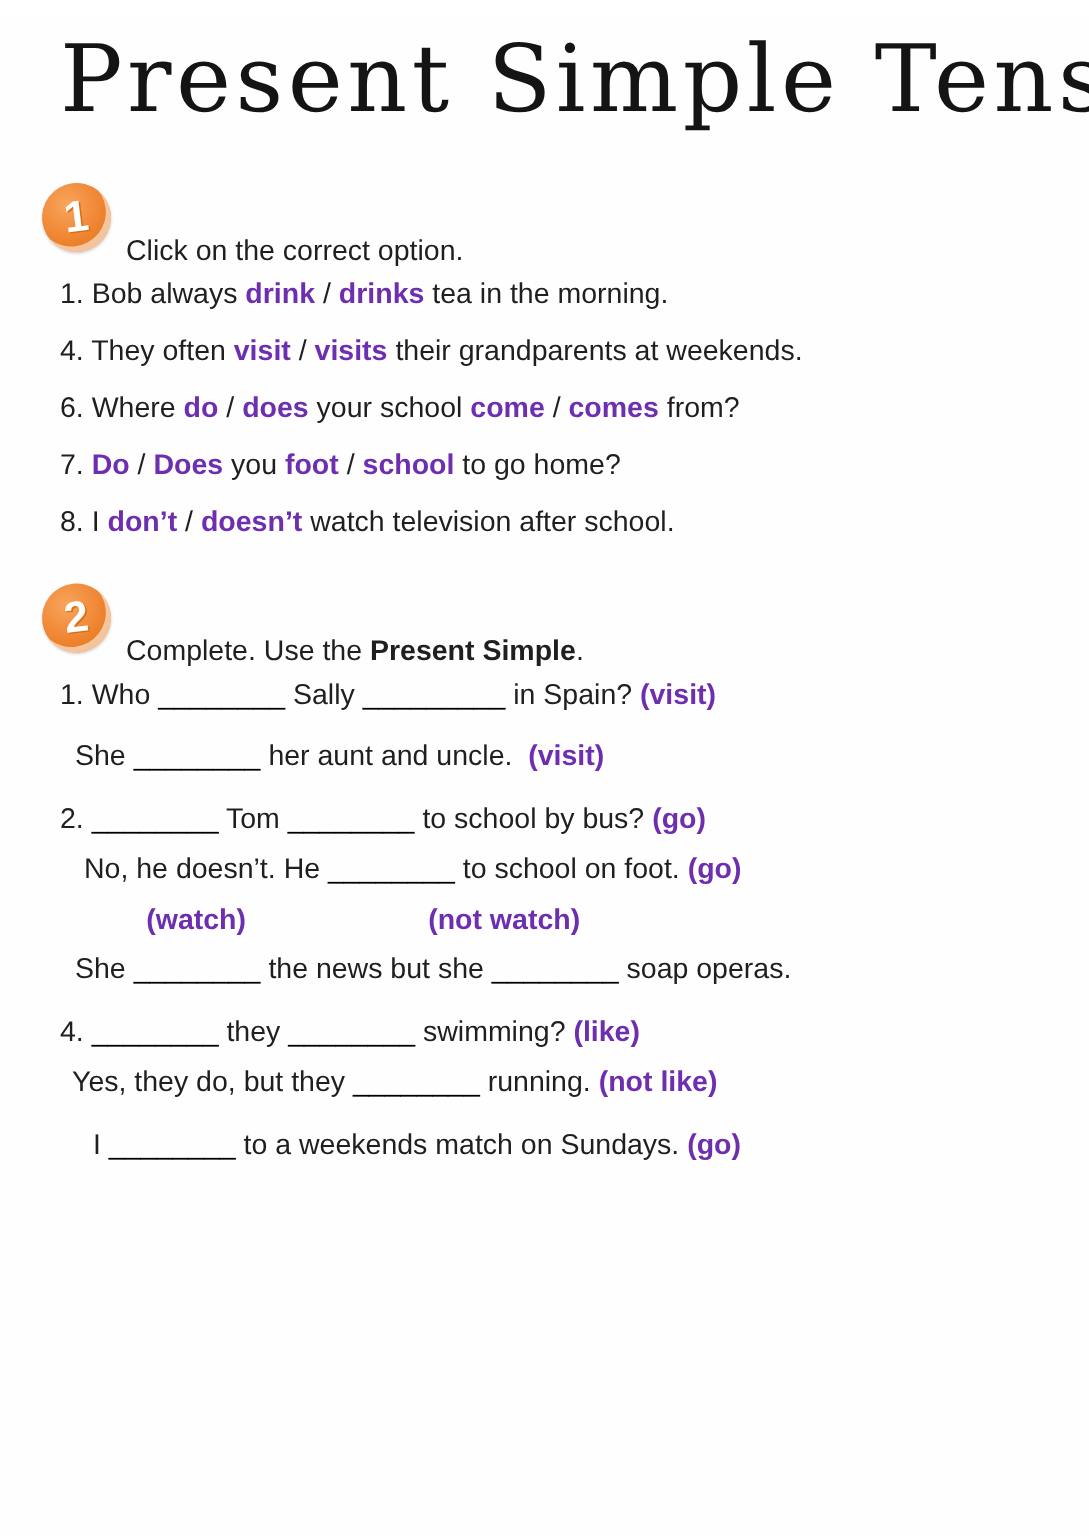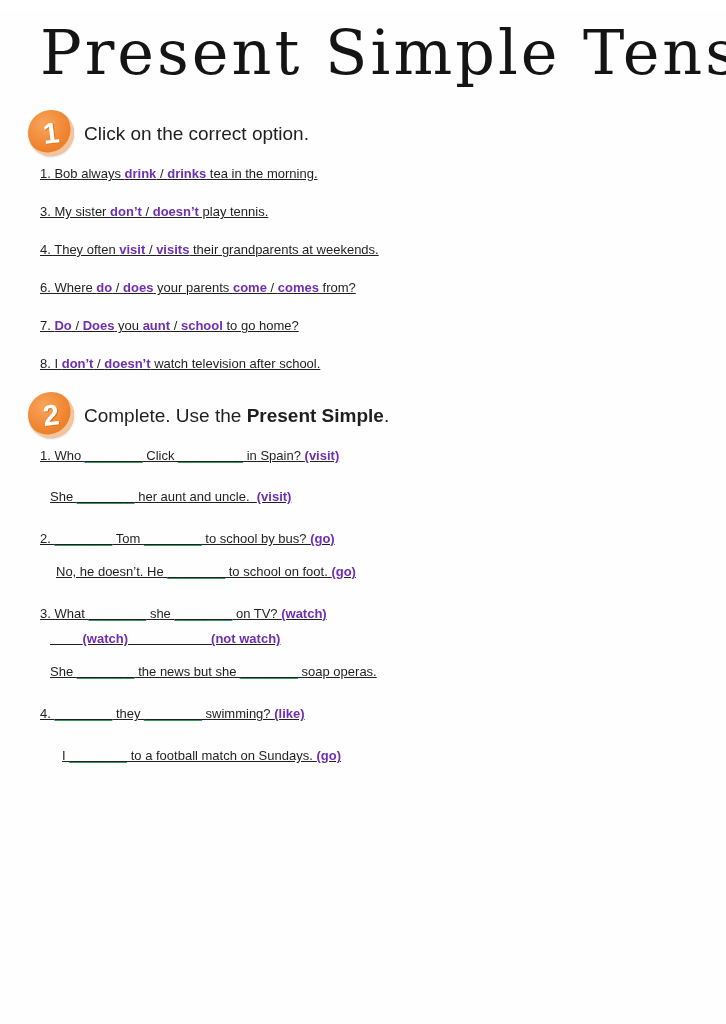--- a/index.html
+++ b/index.html
@@ -30,77 +30,76 @@
     flex:0 0 auto;
     width:46px;height:46px;border-radius:50%;
     display:flex;align-items:center;justify-content:center;
     background:radial-gradient(circle at 38% 30%, var(--orange-light) 0%, var(--orange) 55%, var(--orange-dark) 100%);
     box-shadow:inset -3px -4px 0 rgba(255,255,255,.55), 0 1px 2px rgba(0,0,0,.18);
     color:#ffffff;font-weight:bold;font-size:29px;
     transform:rotate(-7deg);
     text-shadow:1px 1px 0 var(--orange-dark);
     user-select:none;
   }
-  .sec-heading{font-size:19px;line-height:23px;color:#1f1f1f;white-space:pre-wrap;}
+  .sec-heading{font-size:19px;line-height:23px;color:#1f1f1f;white-space:pre-wrap;margin-top:46px;}
 
   
   .lines{margin-left:40px;}
   .lines.s1{margin-top:6px;}
   .lines.s2{margin-top:6px;}
   .line{
-    font-size:13px;line-height:23px;margin-bottom:15px;
-    white-space:pre-wrap;color:#1f1f1f;text-decoration:underline;
+    font-size:19px;line-height:23px;margin-bottom:15px;
+    white-space:pre-wrap;color:#1f1f1f;
   }
   .question{margin-bottom:19px;}
   .question .line{margin-bottom:10px;}
   .line.tight{margin-top:-8px;}
 
   .purple{color:var(--purple);font-weight:bold;}
-  .blank{color:#15803d;letter-spacing:0;}
+  .blank{color:#000000;letter-spacing:0;}
   .bold-underline{font-weight:bold;text-underline-offset:3px;text-decoration-thickness:2px;}
 </style>
 </head>
 <body style="--purple: #6e2eb0; --orange: #ef8430; --orange-light: #f8a55c; --orange-dark: #da6f12;">
 
 <div class="page">
 
   <h1 class="title">Present Simple Tense</h1>
 
   <div class="sec-head first">
     <div class="badge">1</div>
     <div class="sec-heading" id="sec1-heading"><span>Click on the correct option.</span></div>
   </div>
   <div class="lines s1" id="sec1-items">
       <div class="line"><span>1. Bob always </span><span class="purple">drink</span><span> / </span><span class="purple">drinks</span><span> tea in the morning.</span></div>
-      <div class="line"><span>3. My sister </span><span class="purple">don’t</span><span> / </span><span class="purple">doesn’t</span><span> play tennis.</span></div>
       <div class="line"><span>4. They often </span><span class="purple">visit</span><span> / </span><span class="purple">visits</span><span> their grandparents at weekends.</span></div>
-      <div class="line"><span>6. Where </span><span class="purple">do</span><span> / </span><span class="purple">does</span><span> your parents </span><span class="purple">come</span><span> / </span><span class="purple">comes</span><span> from?</span></div>
-      <div class="line"><span>7. </span><span class="purple">Do</span><span> / </span><span class="purple">Does</span><span> you </span><span class="purple">aunt</span><span> / </span><span class="purple">school</span><span> to go home?</span></div>
+      <div class="line"><span>6. Where </span><span class="purple">do</span><span> / </span><span class="purple">does</span><span> your school </span><span class="purple">come</span><span> / </span><span class="purple">comes</span><span> from?</span></div>
+      <div class="line"><span>7. </span><span class="purple">Do</span><span> / </span><span class="purple">Does</span><span> you </span><span class="purple">foot</span><span> / </span><span class="purple">school</span><span> to go home?</span></div>
       <div class="line"><span>8. I </span><span class="purple">don’t</span><span> / </span><span class="purple">doesn’t</span><span> watch television after school.</span></div>
     </div>
 
   <div class="sec-head second">
     <div class="badge">2</div>
     <div class="sec-heading" id="sec2-heading"><span>Complete. Use the </span><span class="bold-underline">Present Simple</span><span>.</span></div>
   </div>
   <div class="lines s2" id="sec2-questions">
       <div class="question">
-        <div class="line"><span>1. Who </span><span class="blank">________</span><span> Click </span><span class="blank">_________</span><span> in Spain? </span><span class="purple">(visit)</span></div>
+        <div class="line"><span>1. Who </span><span class="blank">________</span><span> Sally </span><span class="blank">_________</span><span> in Spain? </span><span class="purple">(visit)</span></div>
         <div class="line" style="padding-left: 10px; margin-top: 18px;"><span>She </span><span class="blank">________</span><span> her aunt and uncle.  </span><span class="purple">(visit)</span></div>
       </div>
       <div class="question">
         <div class="line"><span>2. </span><span class="blank">________</span><span> Tom </span><span class="blank">________</span><span> to school by bus? </span><span class="purple">(go)</span></div>
         <div class="line" style="padding-left: 16px;"><span>No, he doesn’t. He </span><span class="blank">________</span><span> to school on foot. </span><span class="purple">(go)</span></div>
       </div>
       <div class="question">
-        <div class="line"><span>3. What </span><span class="blank">________</span><span> she </span><span class="blank">________</span><span> on TV? </span><span class="purple">(watch)</span></div>
         <div class="line tight" style="padding-left: 10px;"><span>         </span><span class="purple">(watch)</span><span>                       </span><span class="purple">(not watch)</span></div>
         <div class="line" style="padding-left: 10px;"><span>She </span><span class="blank">________</span><span> the news but she </span><span class="blank">________</span><span> soap operas.</span></div>
       </div>
       <div class="question">
         <div class="line"><span>4. </span><span class="blank">________</span><span> they </span><span class="blank">________</span><span> swimming? </span><span class="purple">(like)</span></div>
+        <div class="line" style="padding-left: 8px;"><span>Yes, they do, but they </span><span class="blank">________</span><span> running. </span><span class="purple">(not like)</span></div>
       </div>
       <div class="question">
-        <div class="line" style="padding-left: 22px;"><span>I </span><span class="blank">________</span><span> to a football match on Sundays. </span><span class="purple">(go)</span></div>
+        <div class="line" style="padding-left: 22px;"><span>I </span><span class="blank">________</span><span> to a weekends match on Sundays. </span><span class="purple">(go)</span></div>
       </div>
     </div>
 
 </div>
 
 </body></html>

